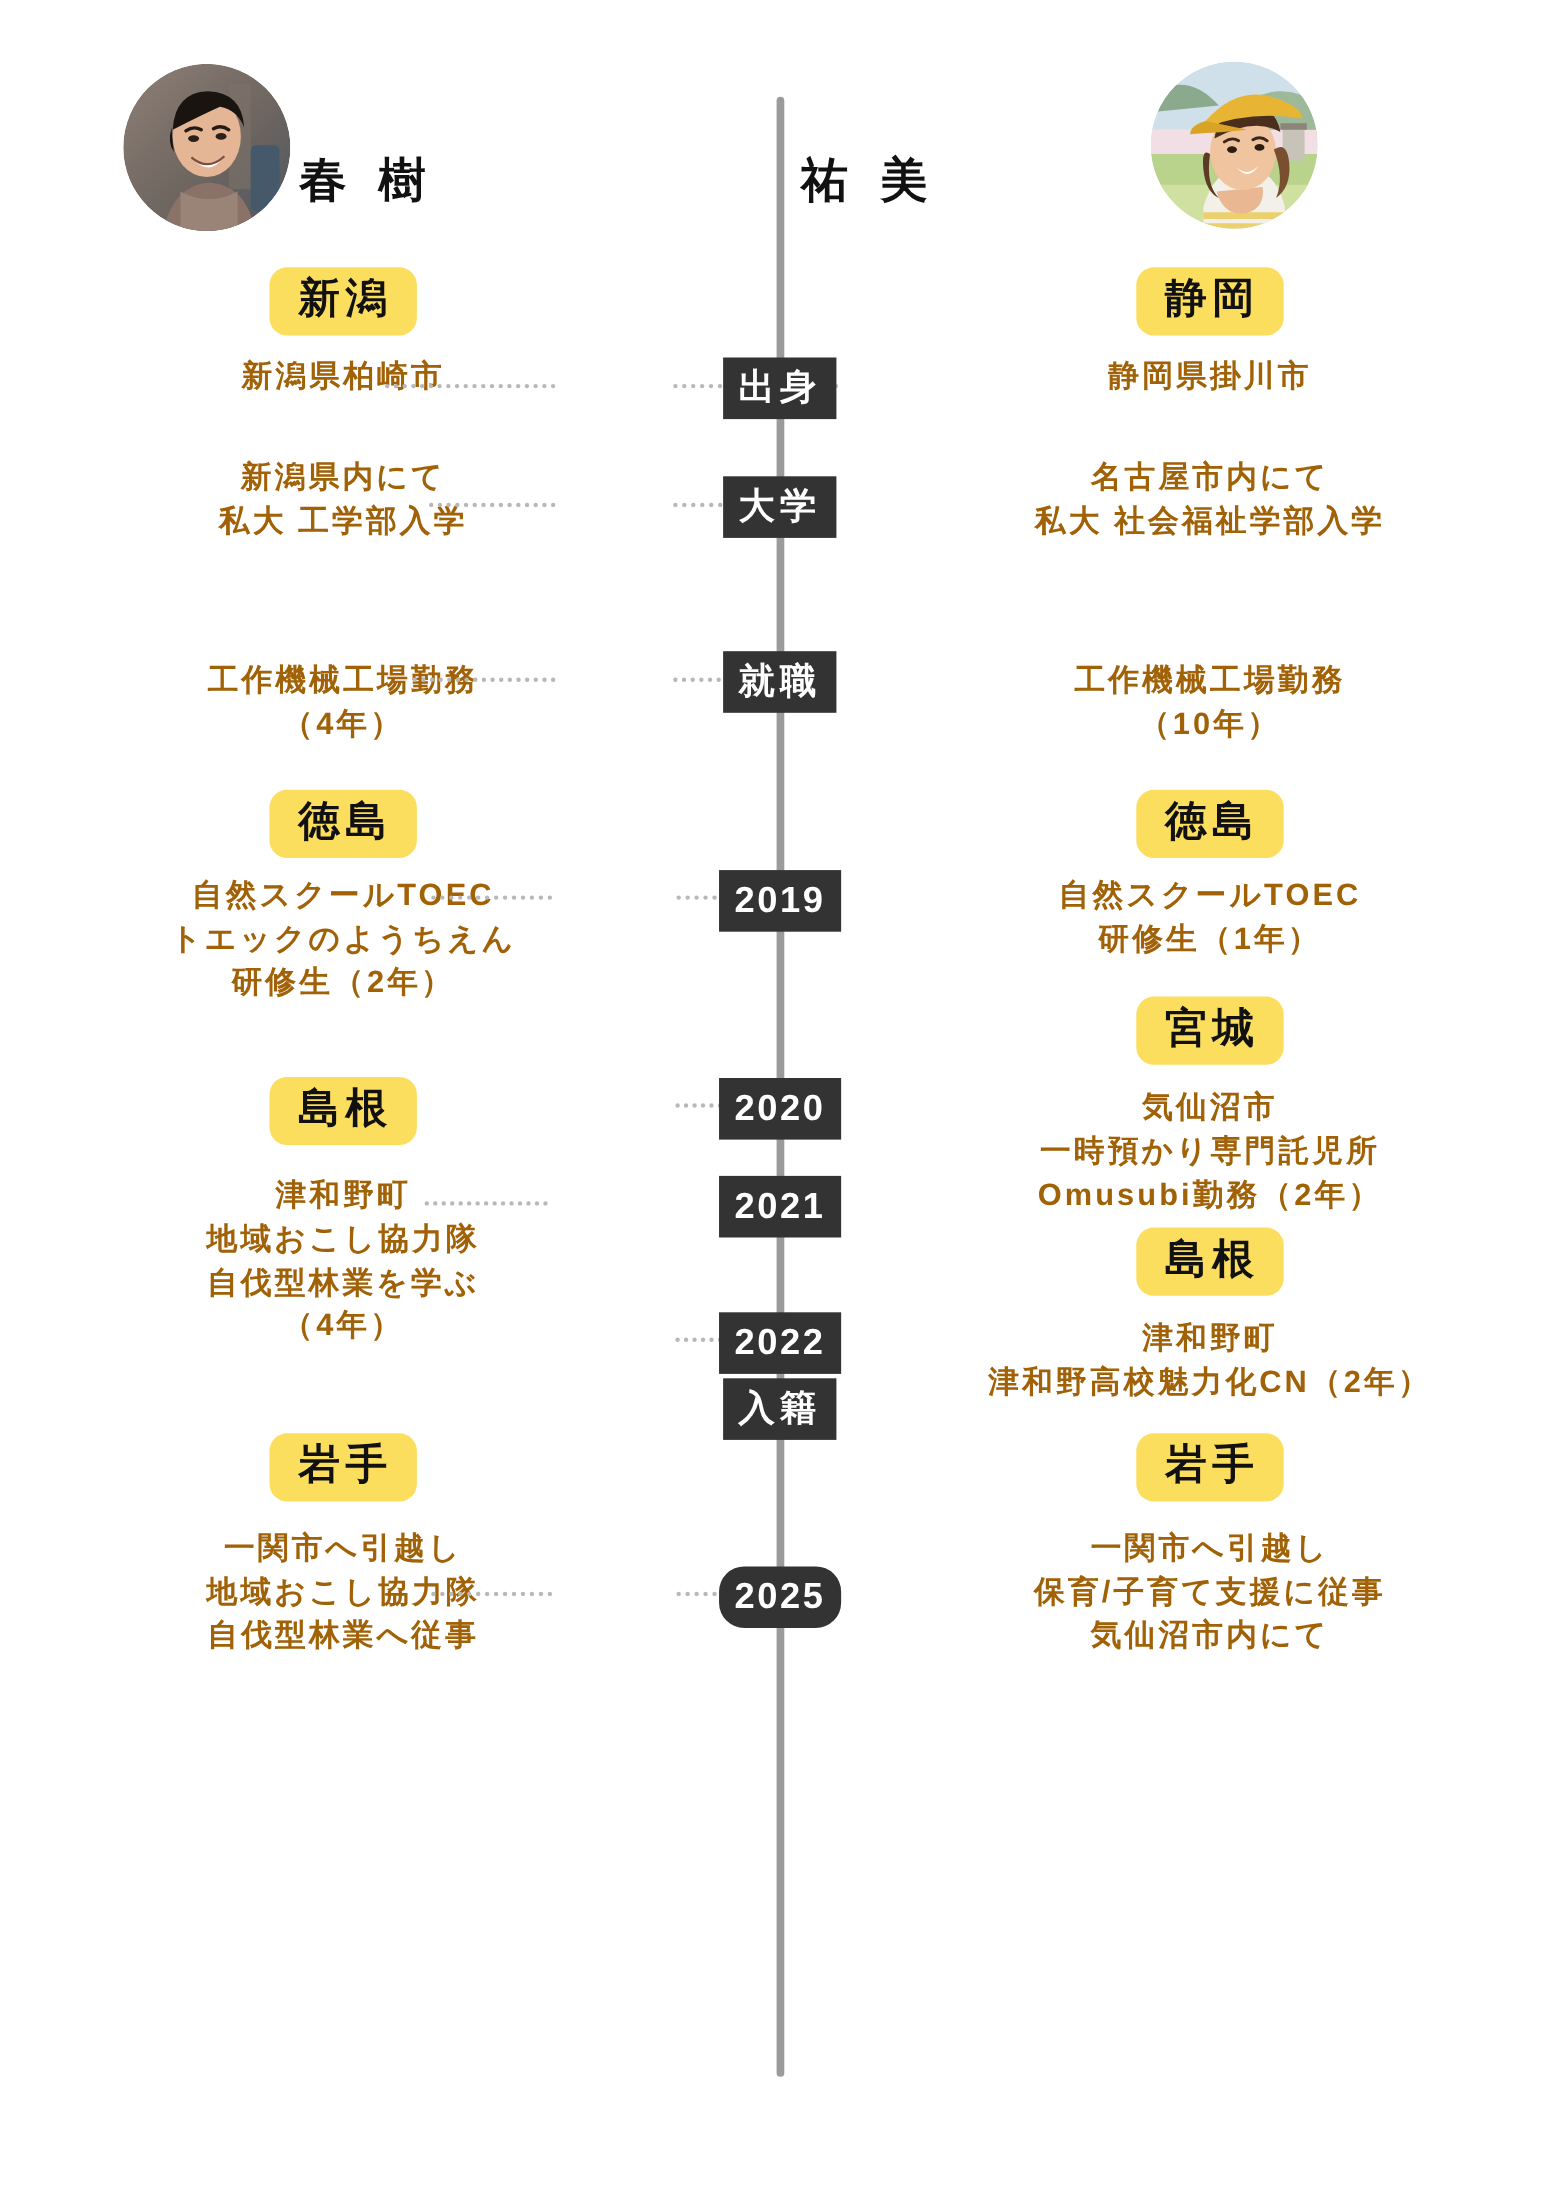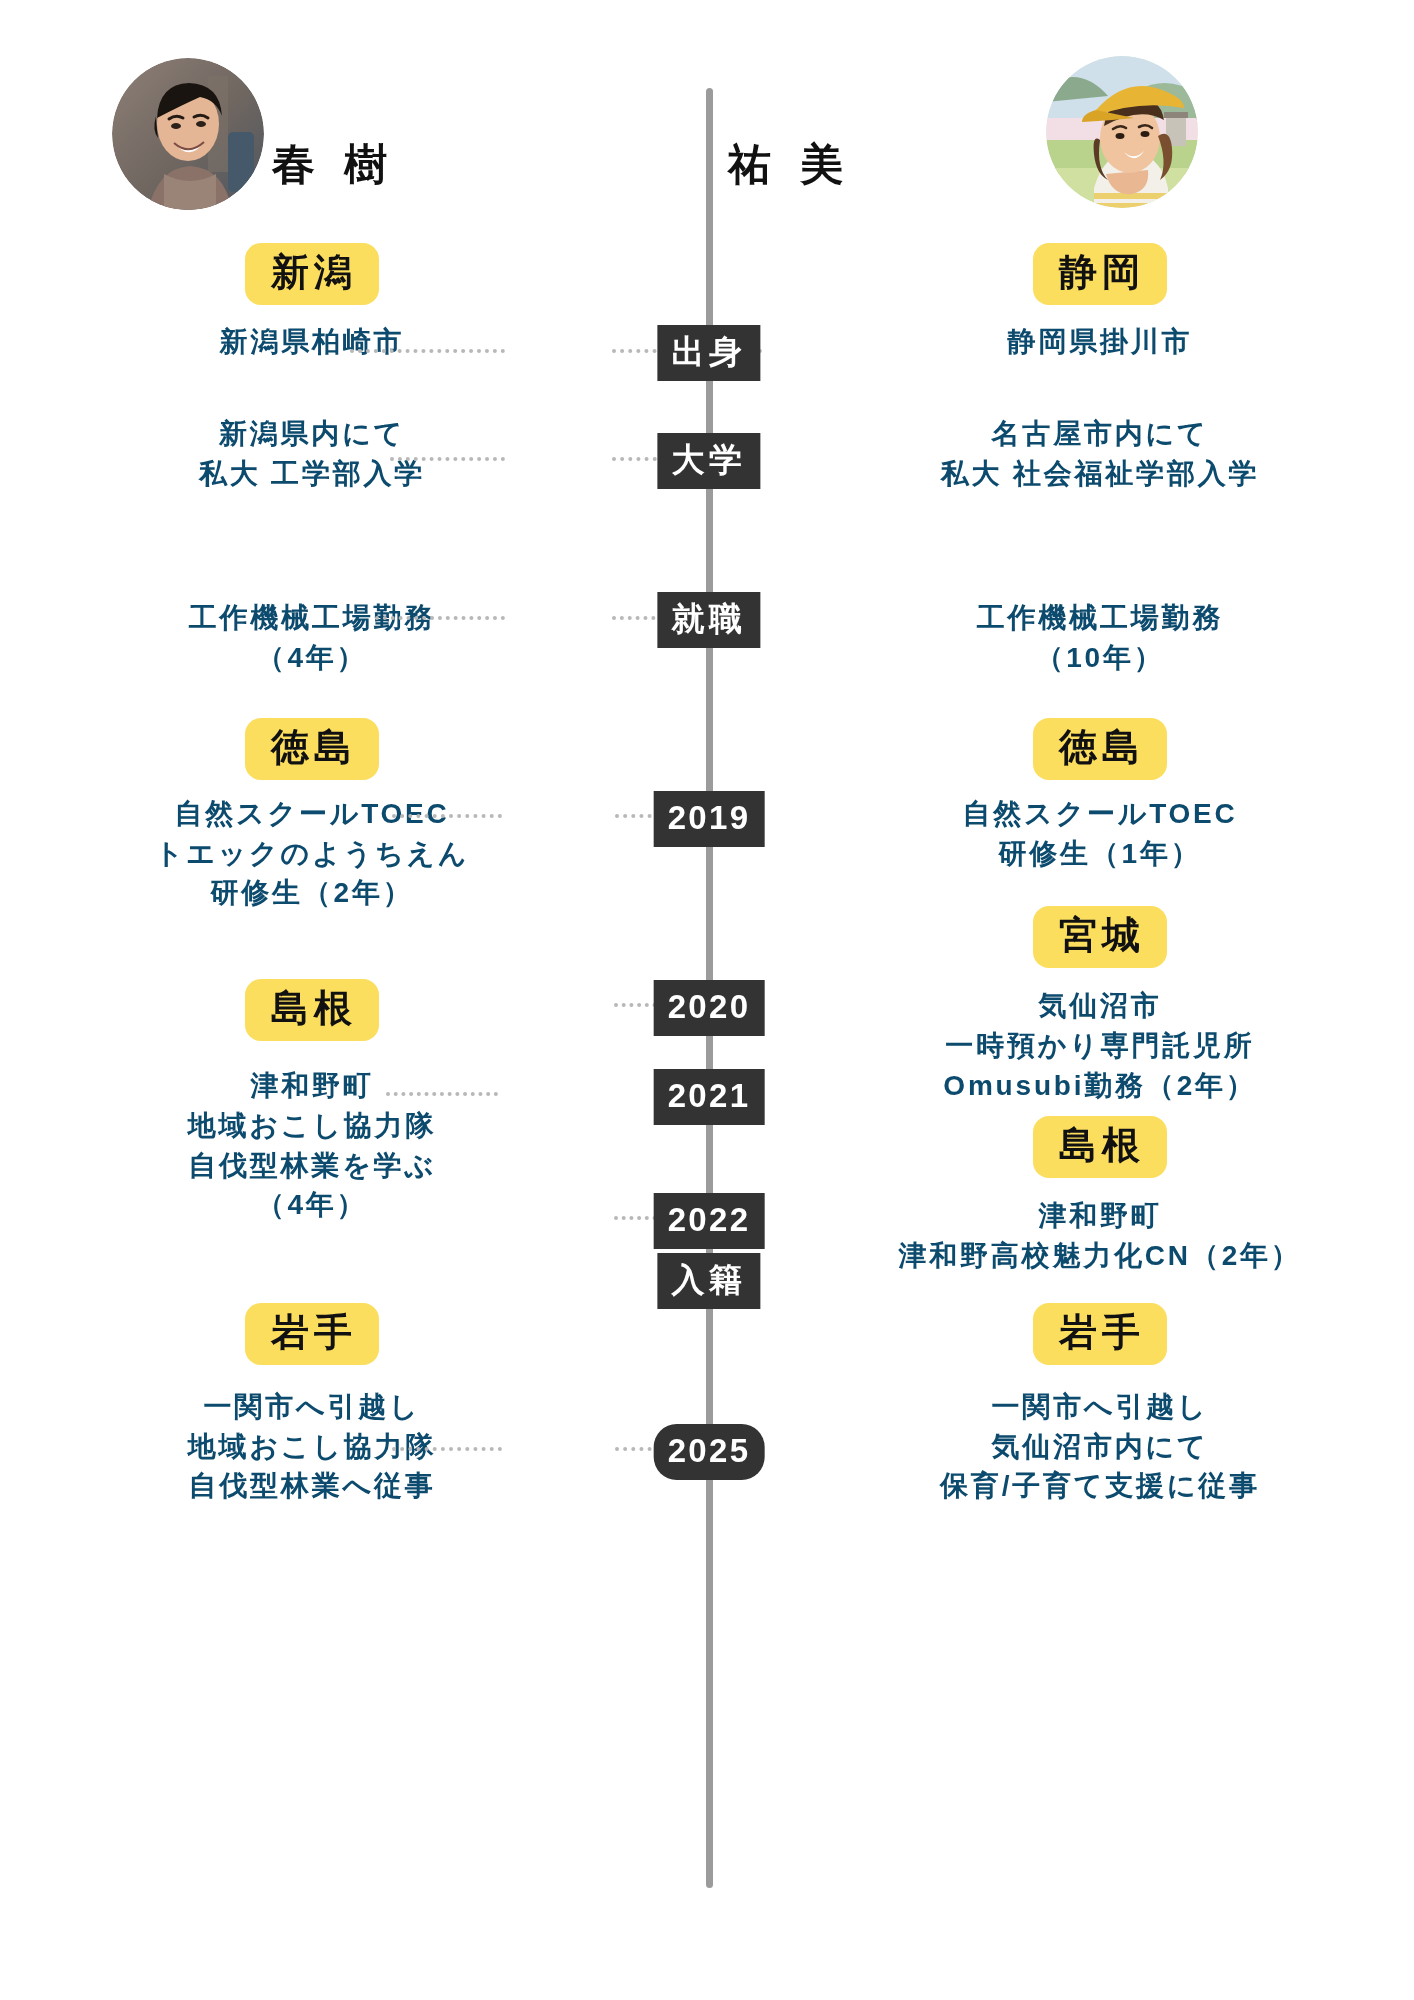--- a/index.html
+++ b/index.html
@@ -58,21 +58,21 @@
     display:inline-block;
     background:#FCDE5E;
     border-radius:16px;
     padding:7px 22px 10px 26px;
     font-size:38px;font-weight:bold;letter-spacing:.13em;
     color:#111;line-height:1.18;
     white-space:nowrap;
   }
   .txt{
     font-size:28px;font-weight:bold;letter-spacing:.10em;
-    line-height:1.42;color:#0c4a6e;white-space:nowrap;
+    line-height:1.42;color:#a16207;white-space:nowrap;
   }
   
   .chip{
     position:absolute;
     background:#333333;
     color:#ffffff;
     font-size:33px;font-weight:bold;
     letter-spacing:.07em;
     padding:9px 14px 11px 14px;
     line-height:1.1;
@@ -262,18 +262,18 @@
   <div class="dots" style="left:615px;top:1447px;width:110px;"></div>
   <div class="col-left" style="top:1303px;">
     <div class="pref">岩手</div>
     <div class="txt" style="margin-top:22px;">一関市へ引越し</div>
     <div class="txt">地域おこし協力隊</div>
     <div class="txt">自伐型林業へ従事</div>
   </div>
   <div class="col-right" style="top:1303px;">
     <div class="pref">岩手</div>
     <div class="txt" style="margin-top:22px;">一関市へ引越し</div>
+    <div class="txt">保育/子育て支援に従事</div>
     <div class="txt">気仙沼市内にて</div>
-    <div class="txt">保育/子育て支援に従事</div>
   </div>
   <div class="chip" style="top:1424px;border-radius:23px;">2025</div>
 
 </div>
 
 </body></html>

